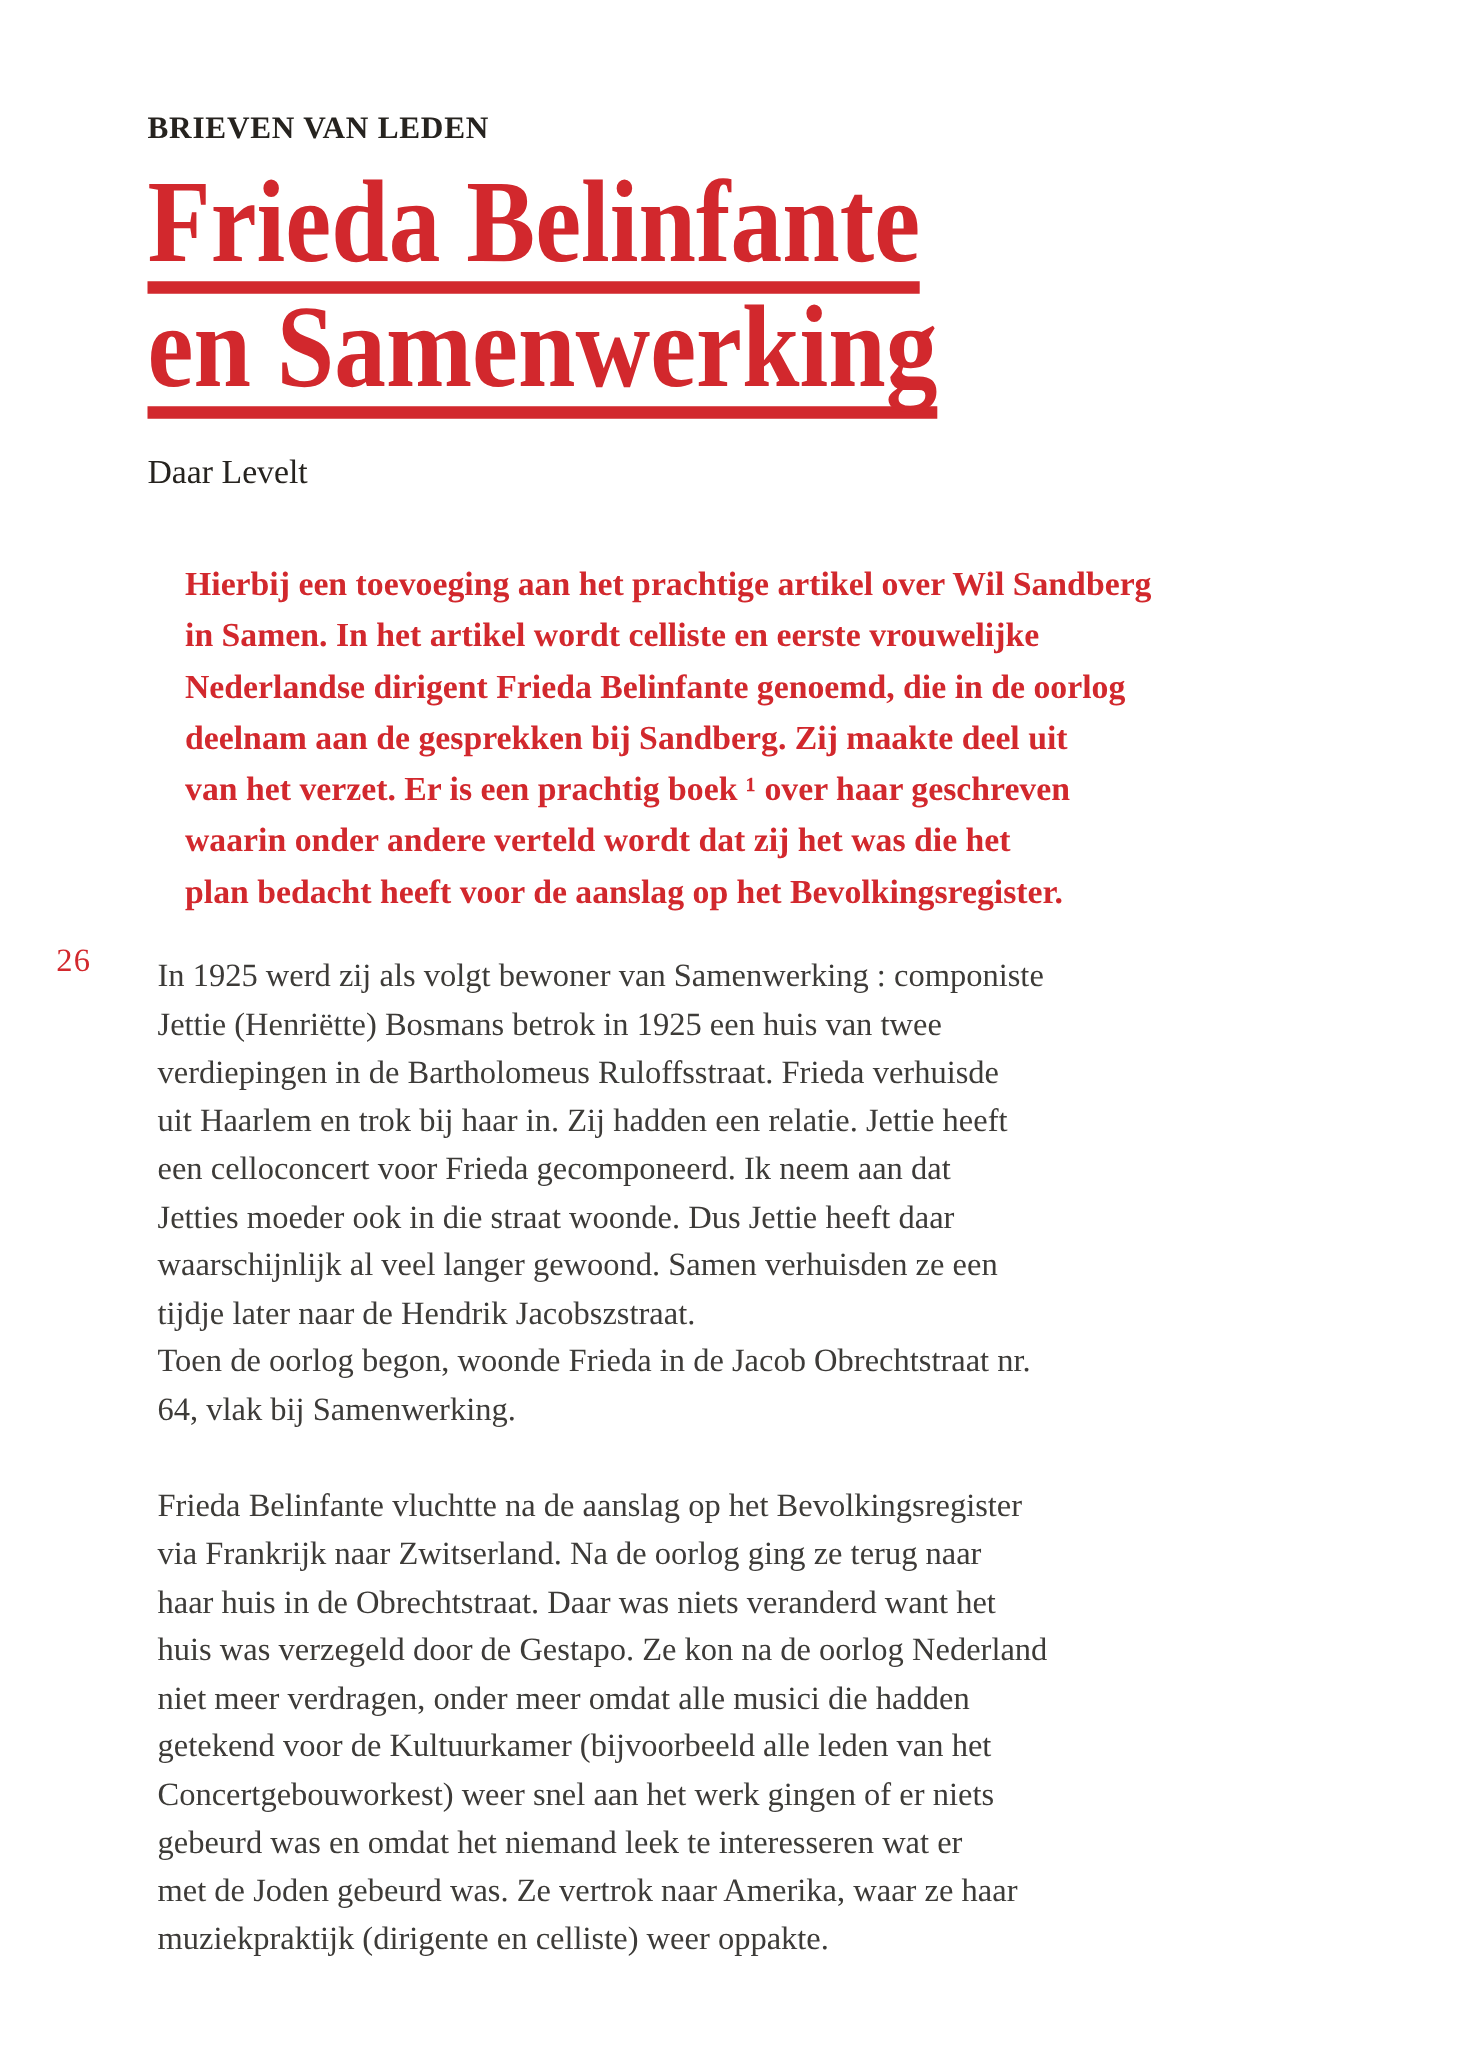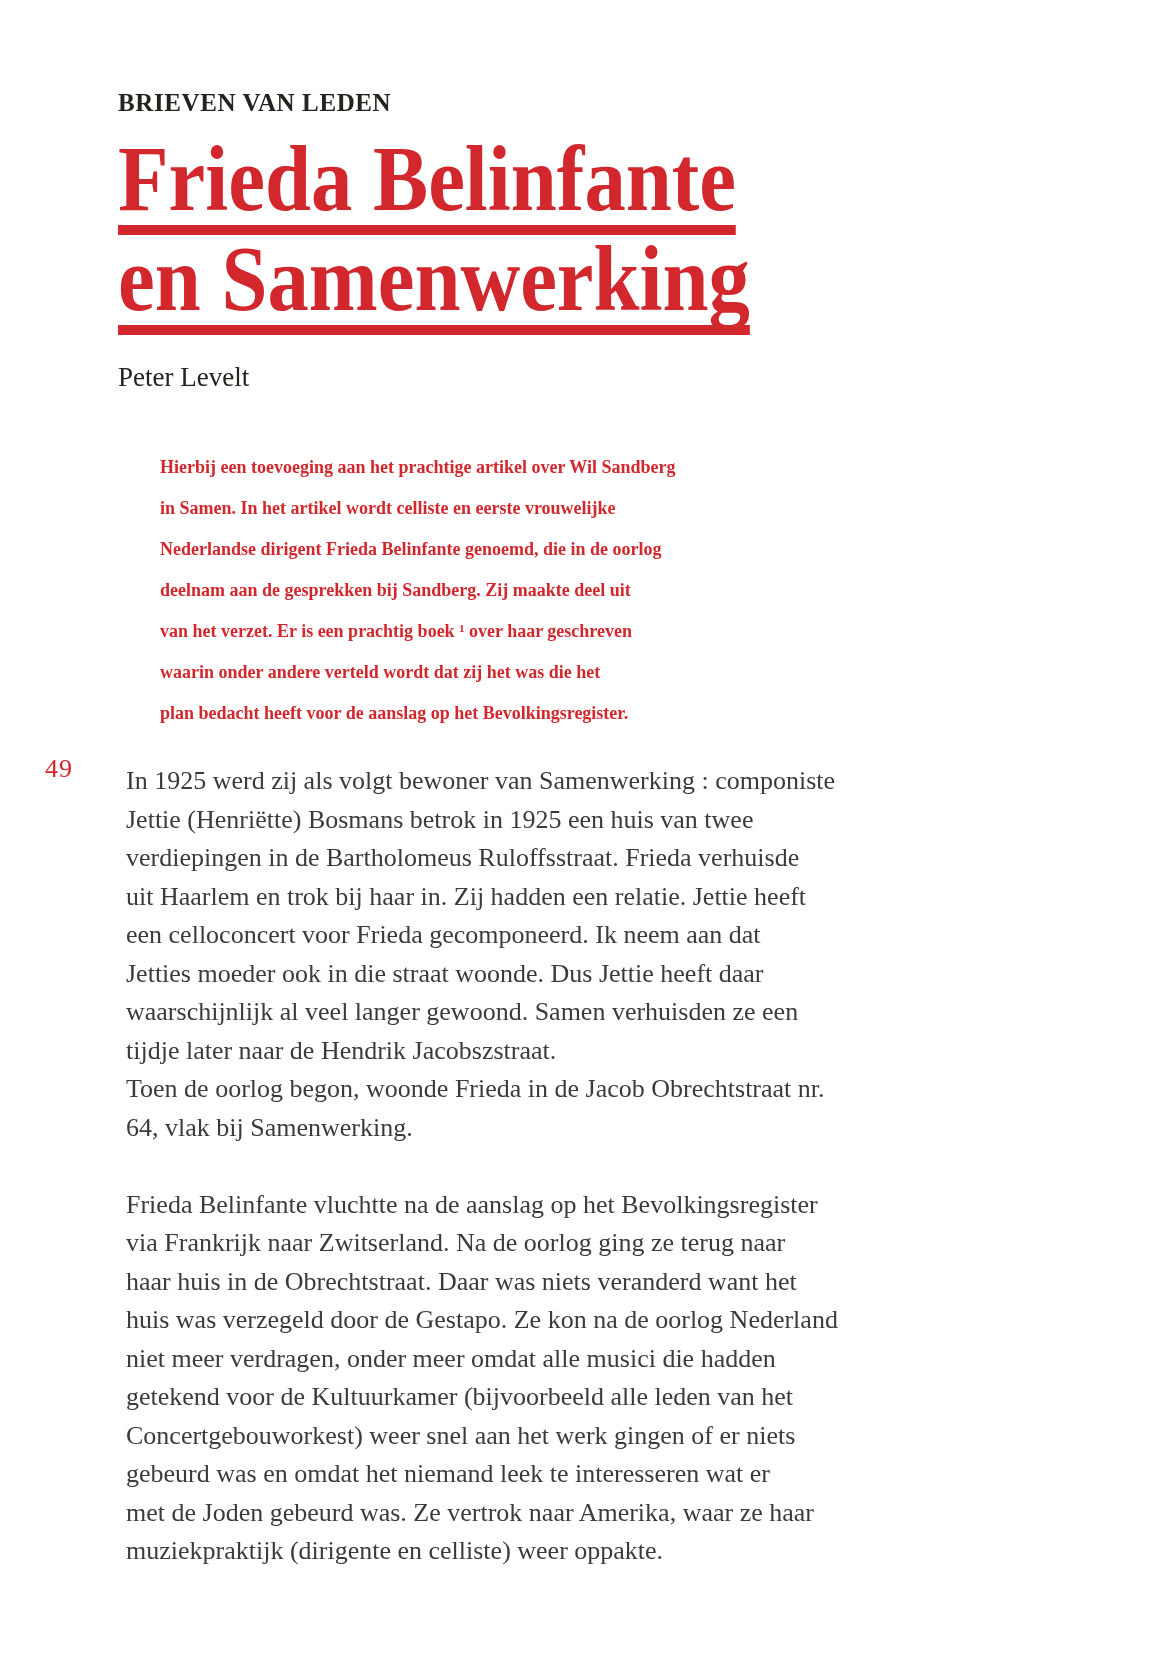--- a/index.html
+++ b/index.html
@@ -48,24 +48,24 @@
     left: 118px;
     top: 364px;
     font-size: 27px;
     line-height: 27px;
     font-weight: 500;
     color: var(--heading-text, #26231f);
     white-space: nowrap;
   }
   .intro {
     position: absolute;
-    left: 160px;
+    left: 148px;
     top: 447px;
     width: 940px;
-    font-size: 18px;
+    font-size: 27px;
     line-height: 41px;
     font-weight: 700;
     color: var(--accent-red, #d2282d);
     white-space: pre-line;
   }
   .page-number {
     position: absolute;
     left: 45px;
     top: 750px;
     font-size: 26px;
@@ -95,31 +95,31 @@
 
 <div class="page">
 
   <div class="kicker">BRIEVEN VAN LEDEN</div>
 
   <h1 style="margin:0; padding:0; font-size:inherit; font-weight:inherit;">
     <span class="title-line title-line-1">Frieda Belinfante</span>
     <span class="title-line title-line-2">en Samenwerking</span>
   </h1>
 
-  <div class="byline">Peter Levelt</div>
+  <div class="byline">Daar Levelt</div>
 
   <div class="intro">Hierbij een toevoeging aan het prachtige artikel over Wil Sandberg
 in Samen. In het artikel wordt celliste en eerste vrouwelijke
 Nederlandse dirigent Frieda Belinfante genoemd, die in de oorlog
 deelnam aan de gesprekken bij Sandberg. Zij maakte deel uit
 van het verzet. Er is een prachtig boek ¹ over haar geschreven
 waarin onder andere verteld wordt dat zij het was die het
 plan bedacht heeft voor de aanslag op het Bevolkingsregister.</div>
 
-  <div class="page-number">49</div>
+  <div class="page-number">26</div>
 
   <div class="body-text">
     <p class="paragraph">In 1925 werd zij als volgt bewoner van Samenwerking : componiste
 Jettie (Henriëtte) Bosmans betrok in 1925 een huis van twee
 verdiepingen in de Bartholomeus Ruloffsstraat. Frieda verhuisde
 uit Haarlem en trok bij haar in. Zij hadden een relatie. Jettie heeft
 een celloconcert voor Frieda gecomponeerd. Ik neem aan dat
 Jetties moeder ook in die straat woonde. Dus Jettie heeft daar
 waarschijnlijk al veel langer gewoond.  Samen verhuisden ze een
 tijdje later naar de Hendrik Jacobszstraat.

